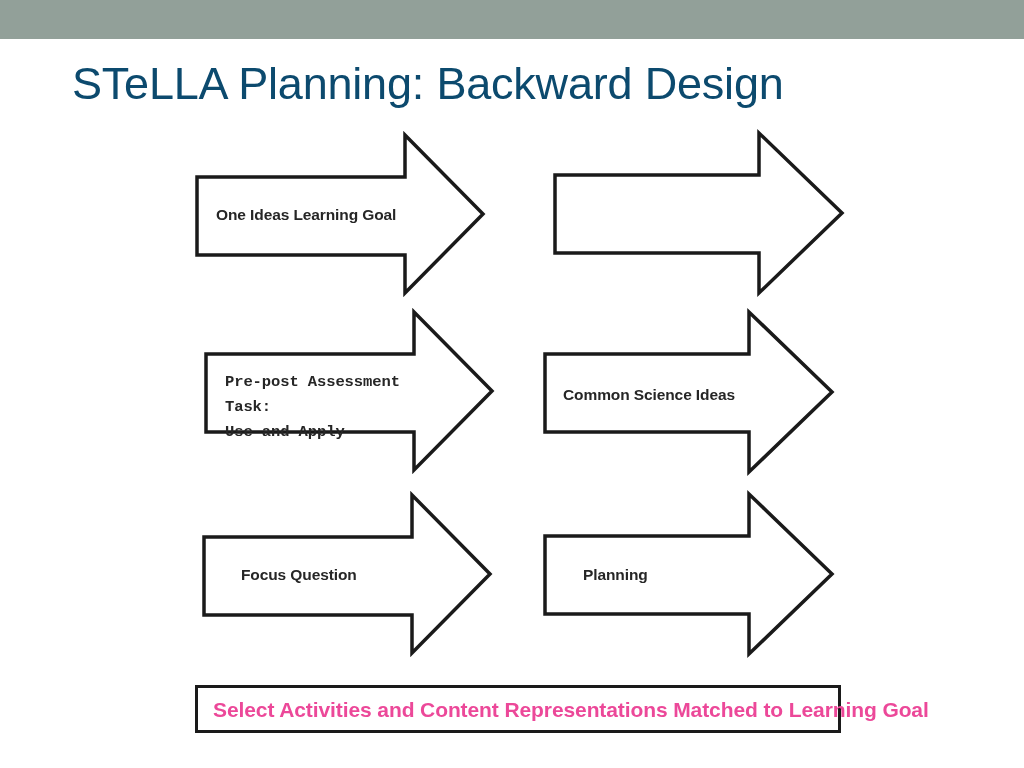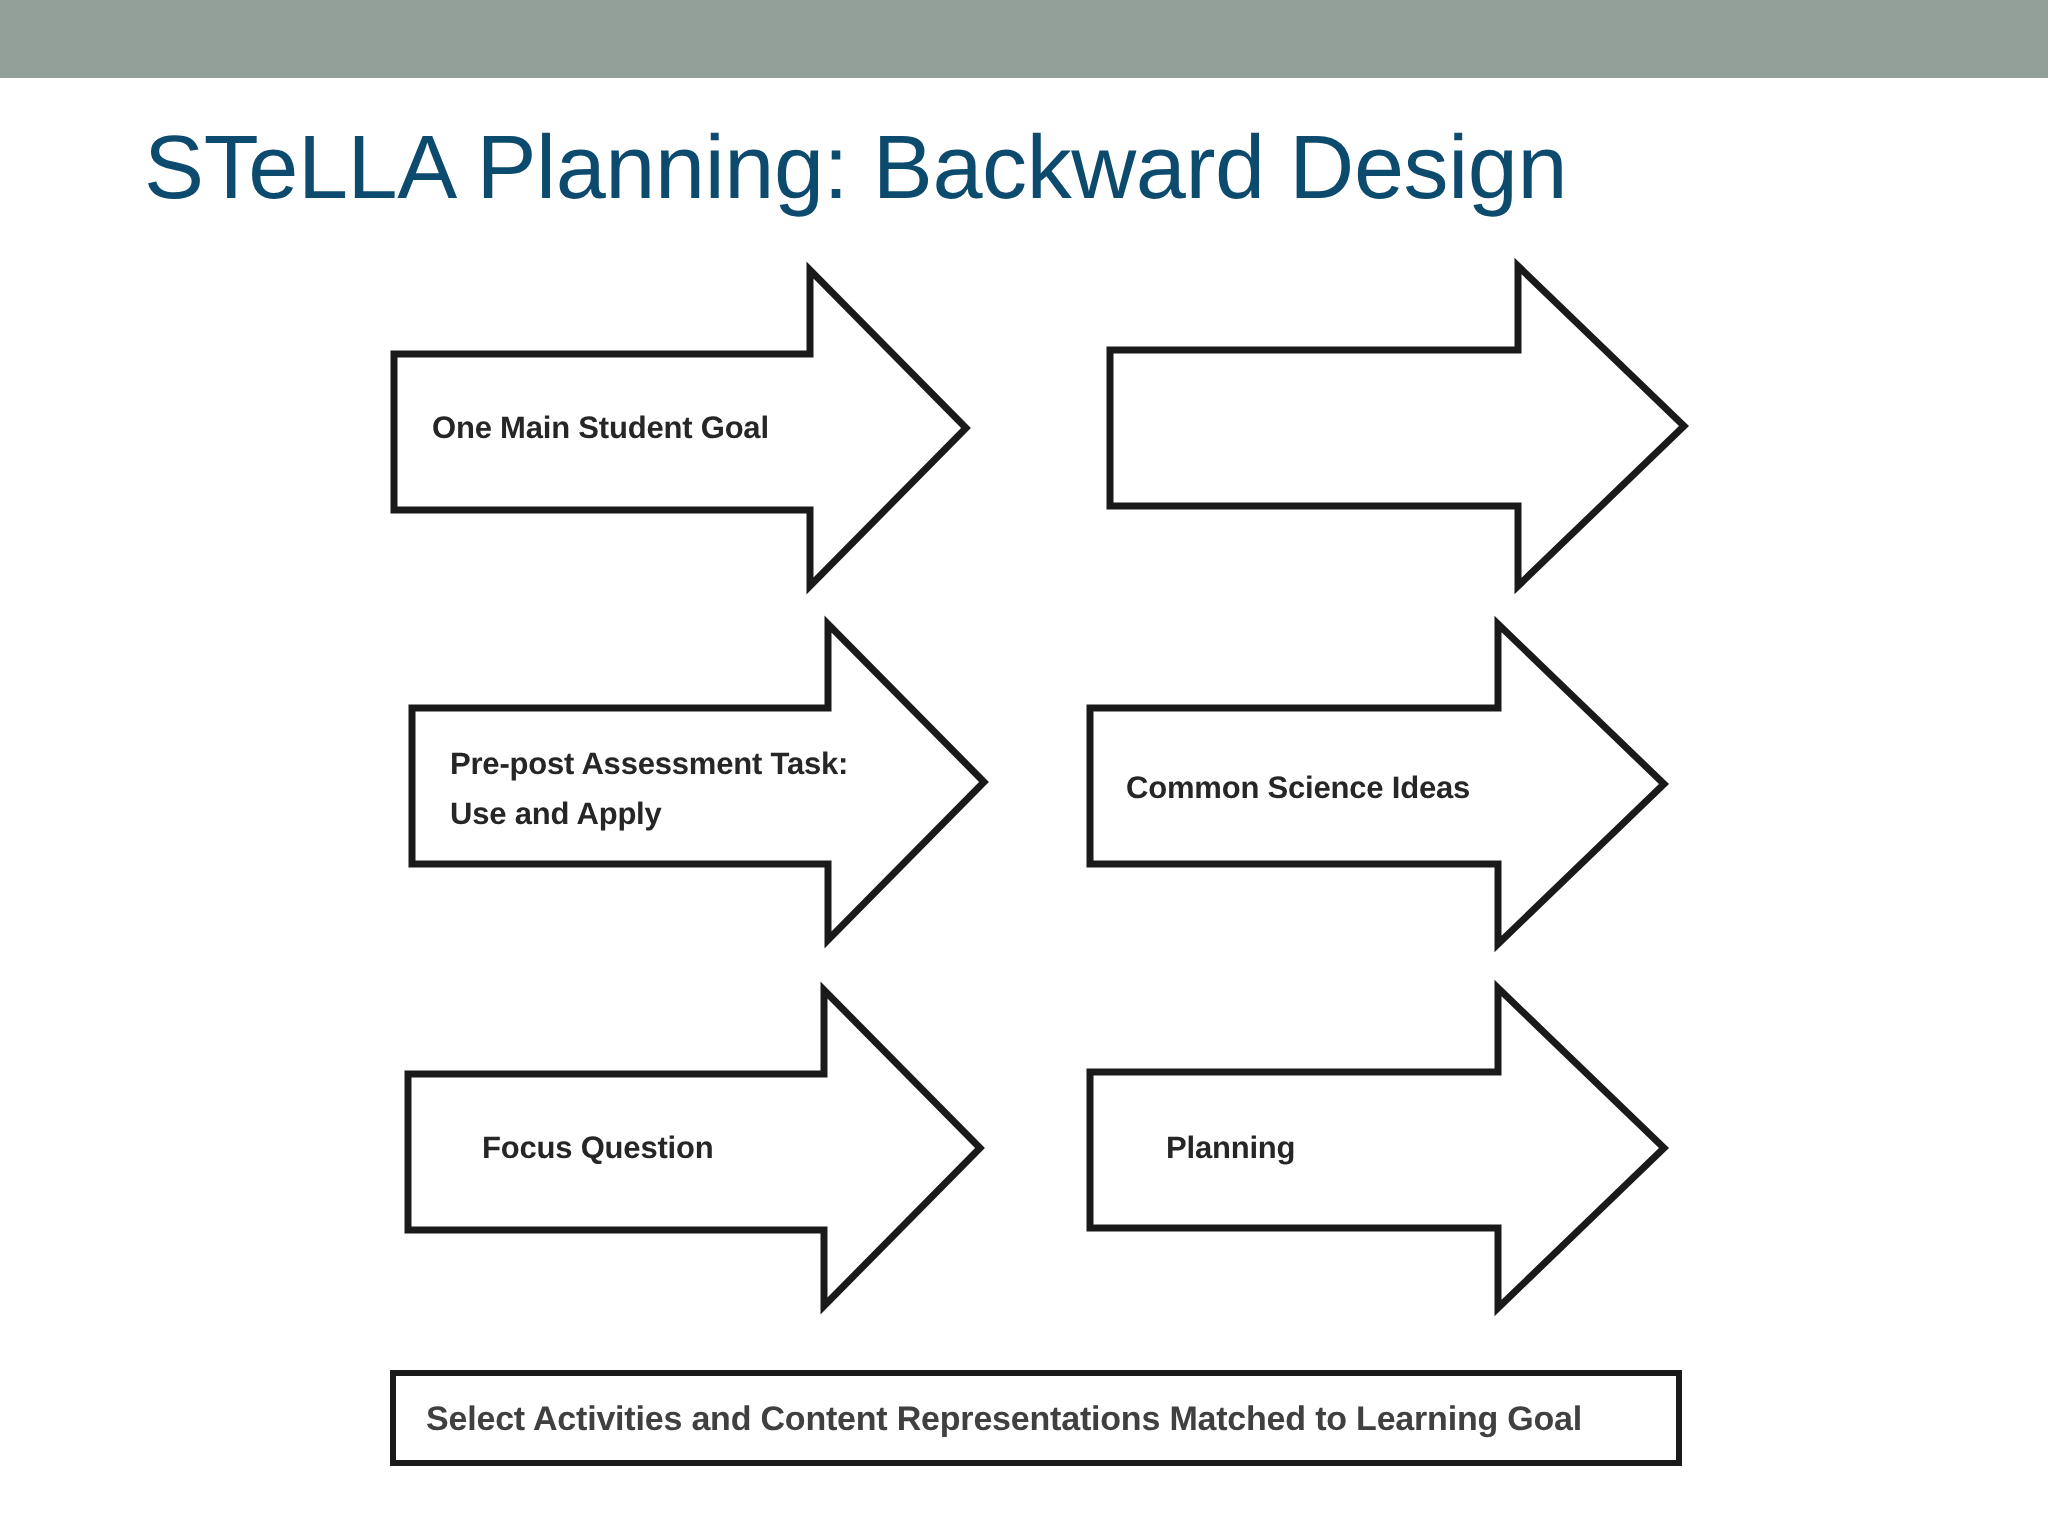--- a/index.html
+++ b/index.html
@@ -65,23 +65,23 @@
     letter-spacing: -0.1px;
   }
   .box-shape {
     position: absolute;
     box-sizing: border-box;
     border: 3px solid #1a1a1a;
     background: #ffffff;
   }
   .box-label {
     position: absolute;
-    font-size: 17px;
+    font-size: 21px;
     font-weight: bold;
-    color: #404040;
+    color: #ec4899;
     line-height: 22px;
     white-space: nowrap;
     letter-spacing: -0.1px;
   }
 </style>
 </head>
 <body>
 
 <div class="slide">
 
@@ -89,28 +89,28 @@
 
   <div class="slide-title">STeLLA Planning: Backward Design</div>
 
   <div class="diagram">
 
     <div class="arrow-shape" style="left:195px; top:133px;">
       <svg width="290" height="162" viewBox="0 0 290 162">
         <polygon points="2,44 210,44 210,2 288,81 210,160 210,122 2,122" fill="#ffffff" stroke="#1a1a1a" stroke-width="3.5" stroke-linejoin="miter"></polygon>
       </svg>
     </div>
-    <div class="arrow-label" style="left:216px; top:202px; width:200px;">One Main Student Goal</div>
+    <div class="arrow-label" style="left:216px; top:202px; width:200px;">One Ideas Learning Goal</div>
 
     <div class="arrow-shape" style="left:204px; top:310px;">
       <svg width="290" height="162" viewBox="0 0 290 162">
         <polygon points="2,44 210,44 210,2 288,81 210,160 210,122 2,122" fill="#ffffff" stroke="#1a1a1a" stroke-width="3.5" stroke-linejoin="miter"></polygon>
       </svg>
     </div>
-    <div class="arrow-label" style="left:225px; top:370px; width:230px;">Pre-post Assessment Task:
+    <div class="arrow-label" style="left:225px; top:370px; width:230px;font-family:Liberation Mono, monospace;">Pre-post Assessment Task:
 Use and Apply</div>
 
     <div class="arrow-shape" style="left:202px; top:493px;">
       <svg width="290" height="162" viewBox="0 0 290 162">
         <polygon points="2,44 210,44 210,2 288,81 210,160 210,122 2,122" fill="#ffffff" stroke="#1a1a1a" stroke-width="3.5" stroke-linejoin="miter"></polygon>
       </svg>
     </div>
     <div class="arrow-label" style="left:241px; top:562px; width:200px;">Focus Question</div>
 
     <div class="arrow-shape" style="left:553px; top:131px;">

